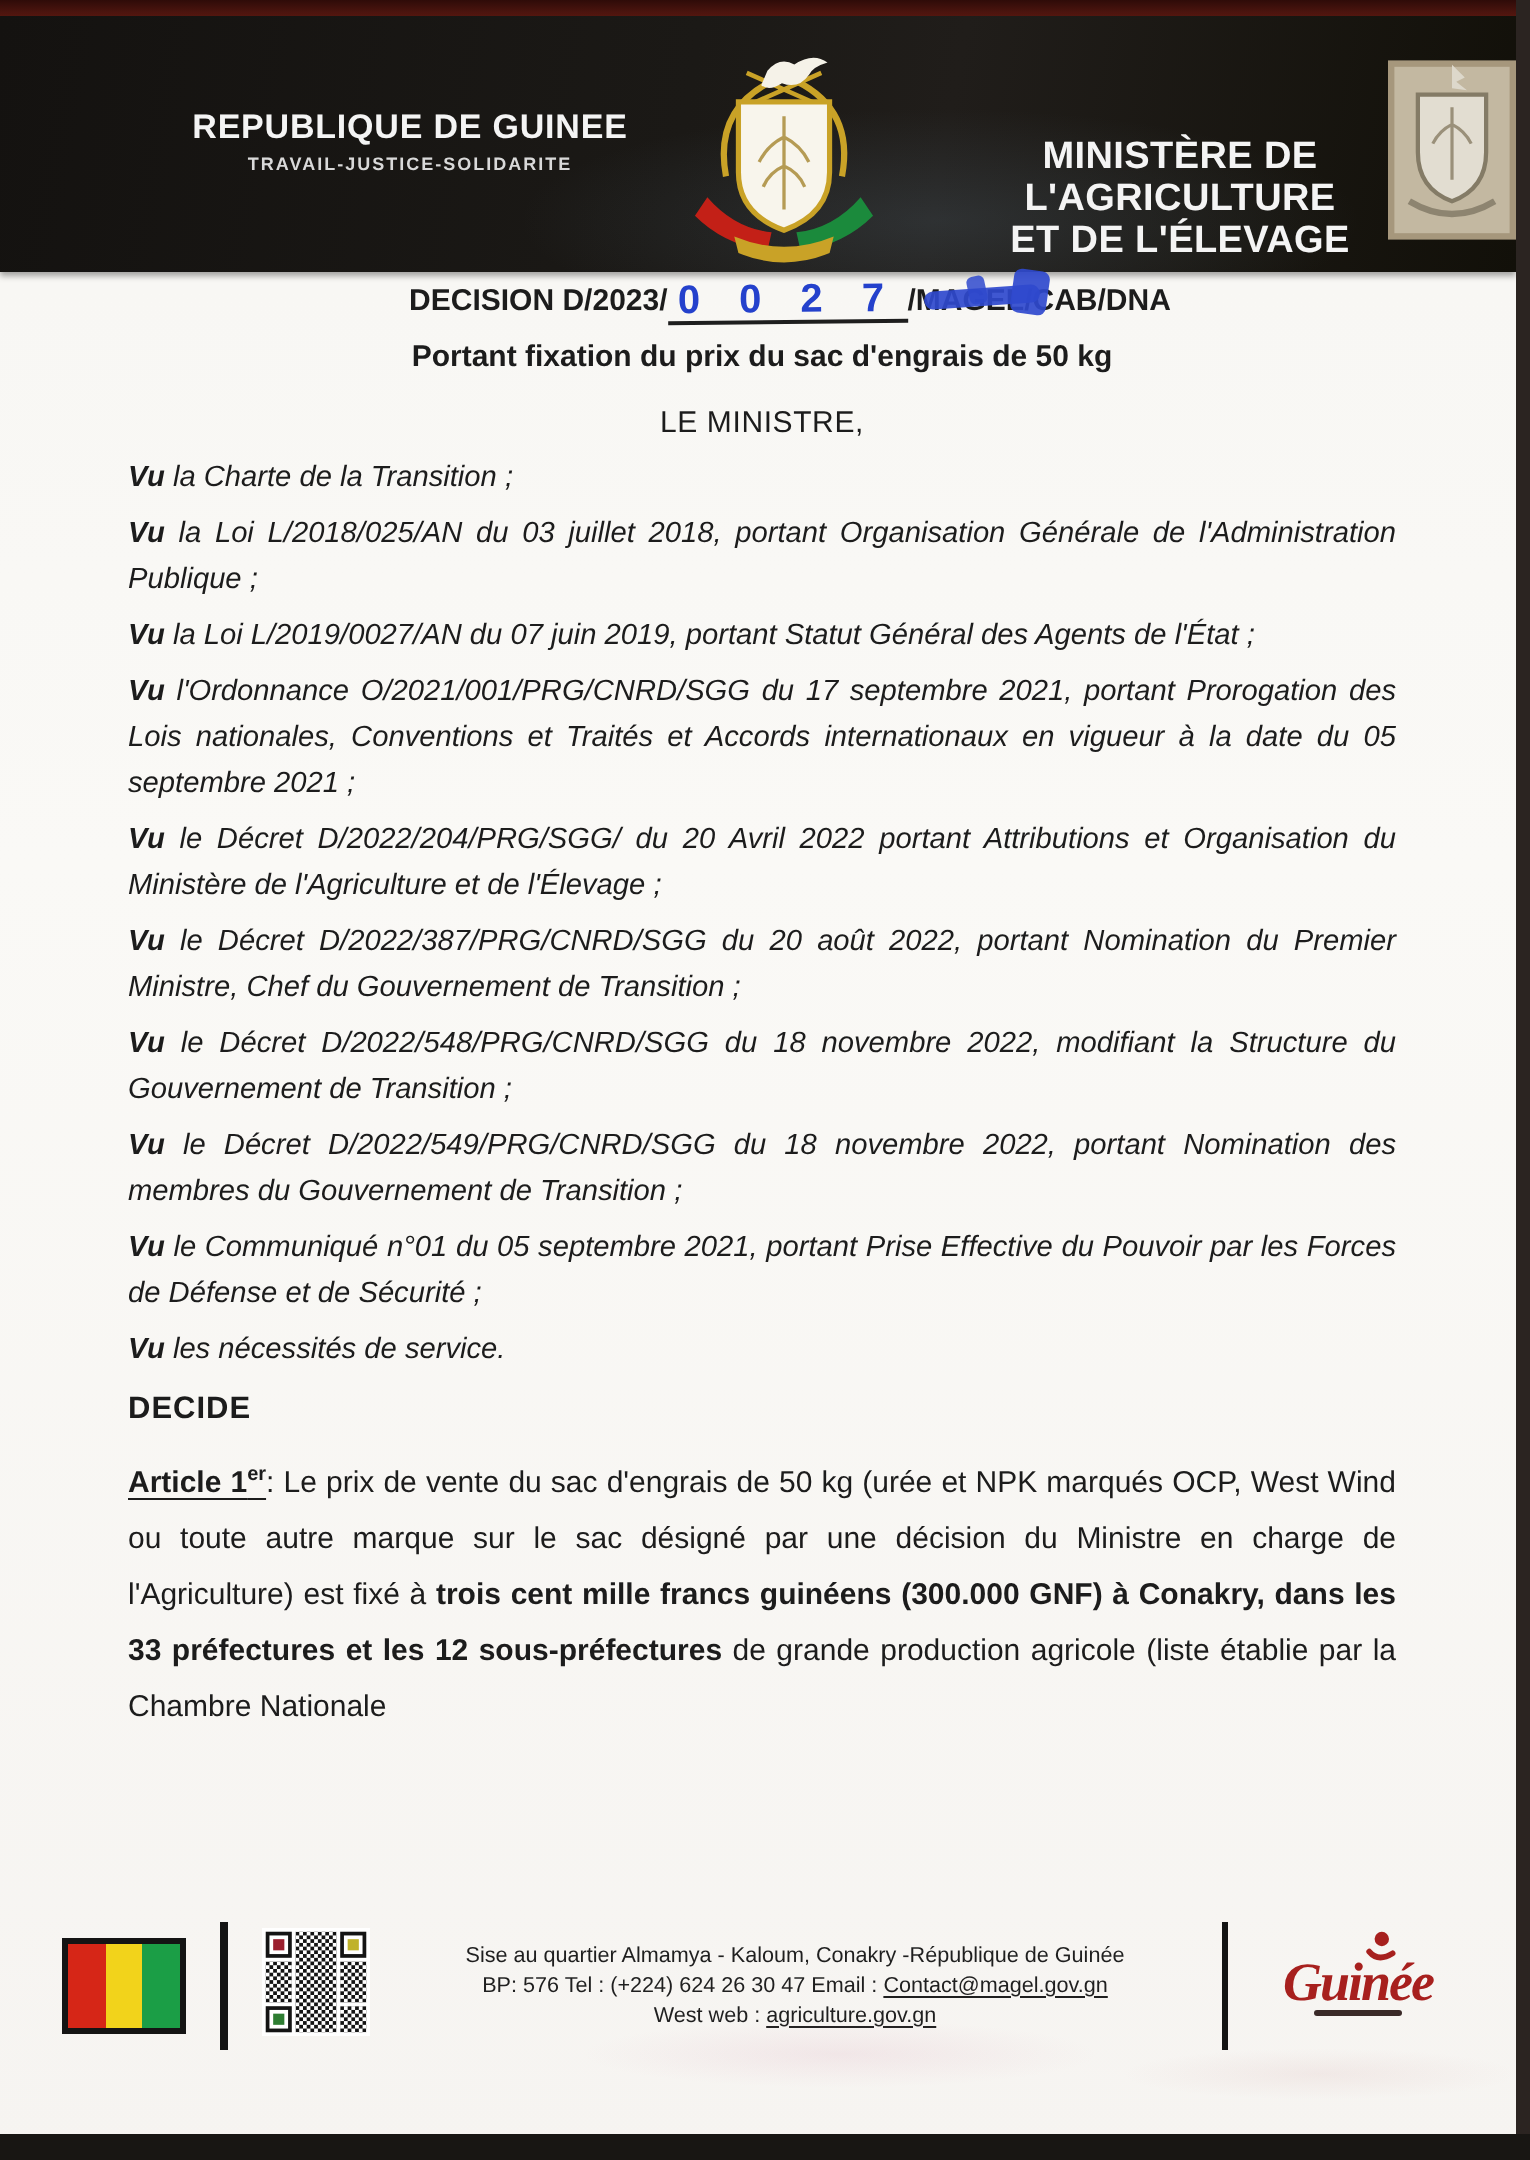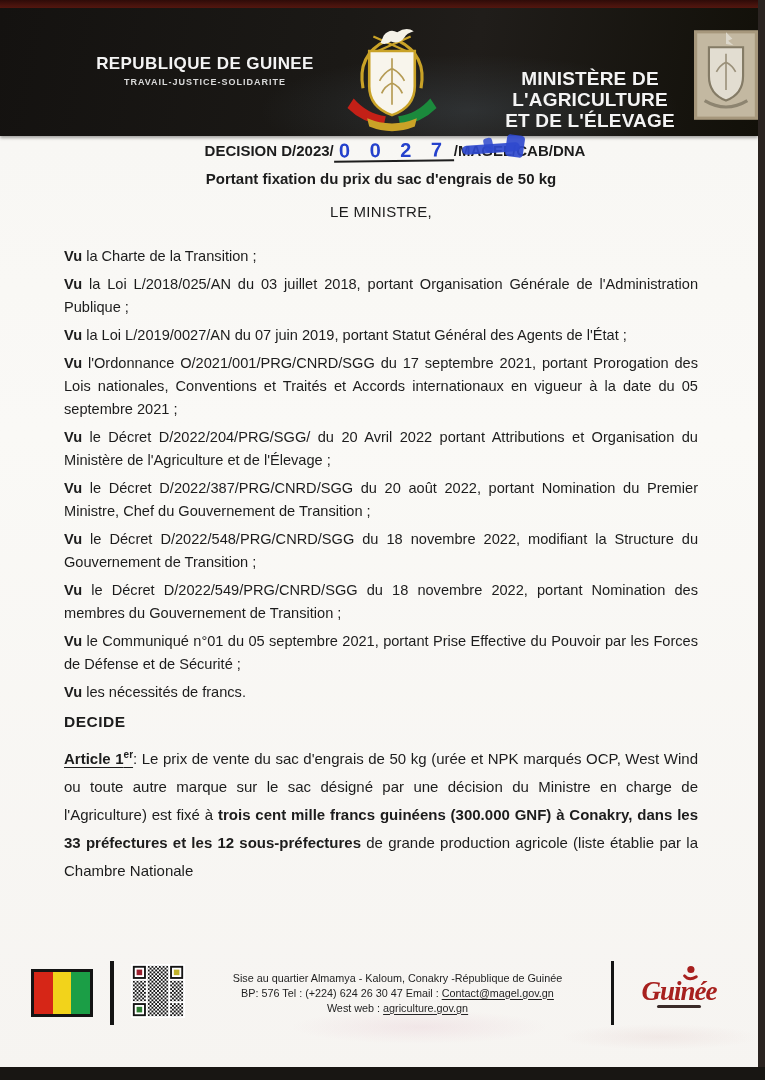--- a/index.html
+++ b/index.html
@@ -40,21 +40,21 @@
                transform:rotate(-.6deg);padding:0 4px 1px 4px;}
   .suffix-wrap{position:relative;display:inline-block;}
   .scribble-a{position:absolute;left:8px;top:2px;width:58px;height:9px;background:#2f49cd;
               border-radius:5px;transform:rotate(-4deg);opacity:.92;}
   .scribble-b{position:absolute;left:52px;top:-7px;width:18px;height:22px;background:#2f49cd;
               border-radius:4px;transform:rotate(8deg);opacity:.92;}
   .scribble-c{position:absolute;left:30px;top:-4px;width:9px;height:14px;background:#2f49cd;
               border-radius:3px;transform:rotate(-12deg);opacity:.85;}
   .subject{margin-top:9px;text-align:center;font-weight:bold;font-size:15px;}
   .salutation{margin-top:16px;text-align:center;font-weight:normal;font-size:15px;letter-spacing:.3px;}
-  .vu-block{margin-top:25px;}
+  .vu-block{margin-top:8px;font-style:italic;}
   p.vu{margin:0 0 5px 0;font-size:14.6px;line-height:23px;text-align:justify;}
   p.vu b{font-weight:bold;}
   .decide{margin:9px 0 10px 0;text-align:left;font-weight:bold;font-size:15.5px;letter-spacing:.5px;}
   .article{font-size:15px;line-height:28px;text-align:justify;}
   .article .lbl{font-weight:bold;text-decoration:underline;text-underline-offset:3px;}
   .article sup{font-size:10px;}
   .article b{font-weight:bold;}
 
   
   .footer{position:absolute;left:0;right:7px;top:952px;height:82px;
@@ -128,21 +128,21 @@
     <div class="vu-block">
       <p class="vu"><b>Vu</b><span> la Charte de la Transition ;</span></p>
       <p class="vu"><b>Vu</b><span> la Loi L/2018/025/AN du 03 juillet 2018, portant Organisation Générale de l'Administration Publique ;</span></p>
       <p class="vu"><b>Vu</b><span> la Loi L/2019/0027/AN du 07 juin 2019, portant Statut Général des Agents de l'État ;</span></p>
       <p class="vu"><b>Vu</b><span> l'Ordonnance O/2021/001/PRG/CNRD/SGG du 17 septembre 2021, portant Prorogation des Lois nationales, Conventions et Traités et Accords internationaux en vigueur à la date du 05 septembre 2021 ;</span></p>
       <p class="vu"><b>Vu</b><span> le Décret D/2022/204/PRG/SGG/ du 20 Avril 2022 portant Attributions et Organisation du Ministère de l'Agriculture et de l'Élevage ;</span></p>
       <p class="vu"><b>Vu</b><span> le Décret D/2022/387/PRG/CNRD/SGG du 20 août 2022, portant Nomination du Premier Ministre, Chef du Gouvernement de Transition ;</span></p>
       <p class="vu"><b>Vu</b><span> le Décret D/2022/548/PRG/CNRD/SGG du 18 novembre 2022, modifiant la Structure du Gouvernement de Transition ;</span></p>
       <p class="vu"><b>Vu</b><span> le Décret D/2022/549/PRG/CNRD/SGG du 18 novembre 2022, portant Nomination des membres du Gouvernement de Transition ;</span></p>
       <p class="vu"><b>Vu</b><span> le Communiqué n°01 du 05 septembre 2021, portant Prise Effective du Pouvoir par les Forces de Défense et de Sécurité ;</span></p>
-      <p class="vu"><b>Vu</b><span> les nécessités de francs.</span></p>
+      <p class="vu"><b>Vu</b><span> les nécessités de service.</span></p>
     </div>
 
     <div class="decide">DECIDE</div>
 
     <div class="article">
       <span class="lbl"><span>Article 1</span><sup>er</sup></span><span>: Le prix de vente du sac d'engrais de 50 kg (urée et NPK marqués OCP, West Wind ou toute autre marque sur le sac désigné par une décision du Ministre en charge de l'Agriculture) est fixé à </span><b>trois cent mille francs guinéens (300.000 GNF) à Conakry, dans les 33 préfectures et les 12 sous-préfectures</b><span> de grande production agricole (liste établie par la Chambre Nationale</span>
     </div>
   </div>
 
   <div class="footer">

